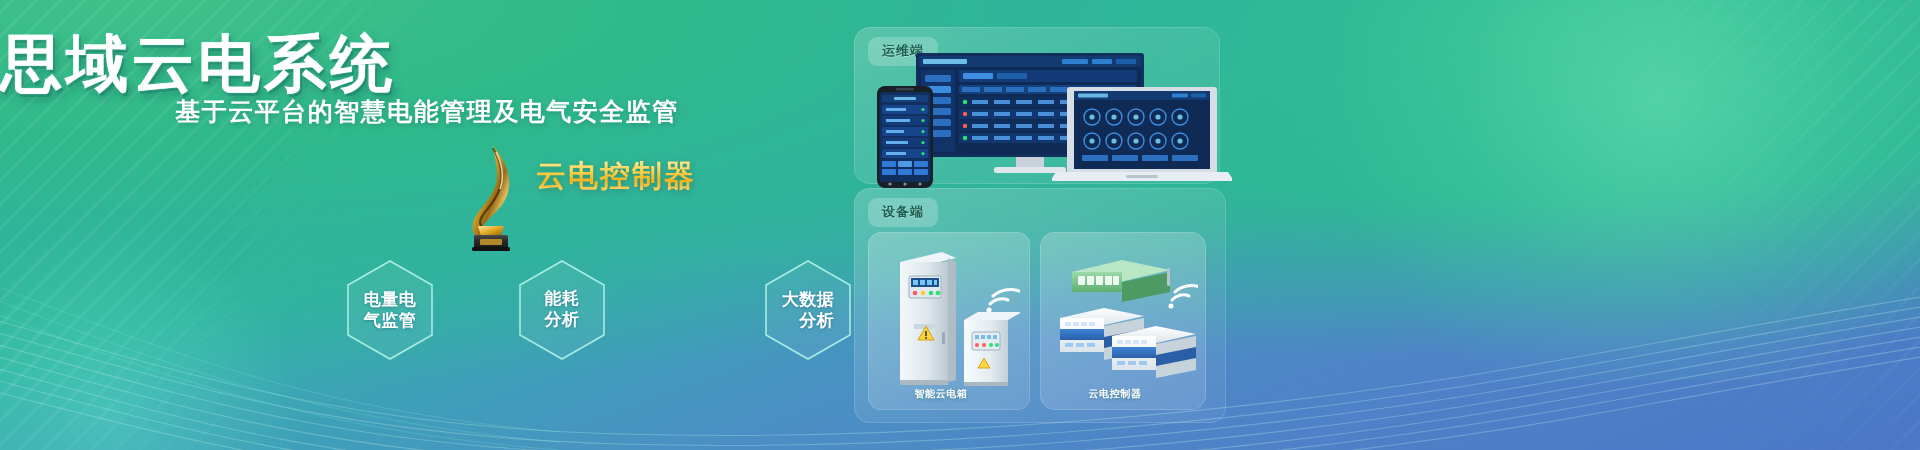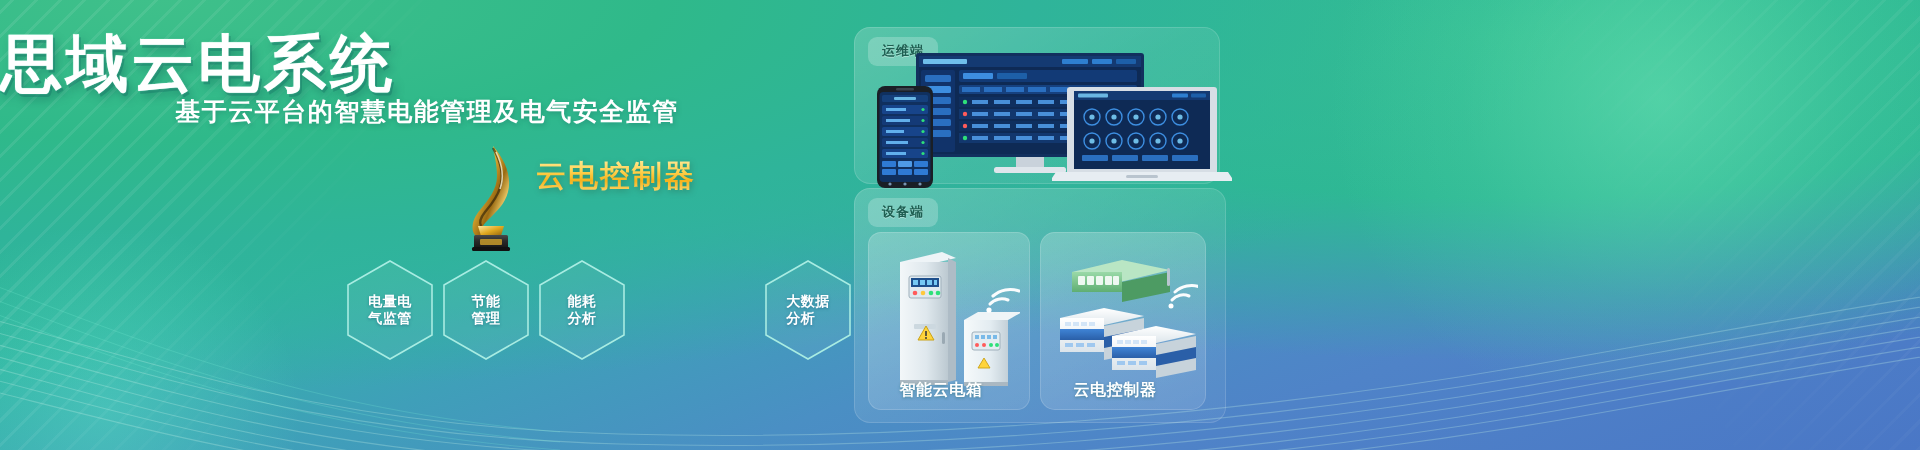--- a/index.html
+++ b/index.html
@@ -75,22 +75,22 @@
   .award-text div{white-space:nowrap;}
 
   
   .hexes{position:absolute;left:0;right:0;top:258px;height:110px;}
   .hex{
     position:absolute;width:92px;height:104px;
     display:flex;align-items:center;justify-content:center;
   }
   .hex svg{position:absolute;left:0;top:0;width:92px;height:104px;}
   .hex span{
-    position:relative;z-index:2;color:#ffffff;font-size:14px;font-weight:bold;
-    line-height:1.25;text-align:left;letter-spacing:.5px;
+    position:relative;z-index:2;color:#ffffff;font-size:17px;font-weight:bold;
+    line-height:1.25;text-align:right;letter-spacing:.5px;
     text-shadow:0 1px 3px rgba(20,70,110,.45);
   }
 
   
   .right{position:absolute;left:854px;top:0;width:1066px;height:450px;}
 
   .panel{
     position:absolute;border-radius:16px;
     background:linear-gradient(150deg, rgba(255,255,255,.20) 0%, rgba(255,255,255,.085) 55%, rgba(255,255,255,.05) 100%);
     box-shadow:inset 0 0 0 1px rgba(255,255,255,.14);
@@ -108,21 +108,21 @@
 
   .device-card{
     position:absolute;border-radius:13px;
     background:linear-gradient(160deg, rgba(255,255,255,.22) 0%, rgba(255,255,255,.10) 100%);
     box-shadow:inset 0 0 0 1px rgba(255,255,255,.16);
   }
   .dev-a{left:14px;top:44px;width:162px;height:178px;}
   .dev-b{left:186px;top:44px;width:166px;height:178px;border-radius:15px;}
   .device-caption{
     position:absolute;left:0;right:16px;bottom:9px;text-align:center;
-    color:#ffffff;font-size:16px;font-weight:bold;letter-spacing:.6px;
+    color:#ffffff;font-size:10px;font-weight:bold;letter-spacing:.6px;
     text-shadow:0 1px 3px rgba(20,90,80,.45);
   }
 
   .shot{position:absolute;}
   .mon{left:58px;top:24px;width:236px;height:126px;}
   .lap{left:198px;top:58px;width:180px;height:104px;}
   .phone{left:22px;top:58px;width:58px;height:104px;}
   .cab{left:10px;top:14px;width:142px;height:150px;}
   .ctrl{left:8px;top:18px;width:150px;height:146px;}
 </style>
@@ -194,27 +194,21 @@
       </div>
     </div>
 
     <div class="hexes">
       <div class="hex" style="left:344px;">
         <svg viewBox="0 0 92 104">
           <polygon points="46,3 88,27 88,77 46,101 4,77 4,27" fill="rgba(255,255,255,0.06)" stroke="#a8ece2" stroke-width="1.6"></polygon>
         </svg>
         <span><i style="font-style:normal">电量电</i><br><i style="font-style:normal">气监管</i></span>
       </div>
-      <div class="hex" style="left:440px;">
-        <svg viewBox="0 0 92 104">
-          <polygon points="46,3 88,27 88,77 46,101 4,77 4,27" fill="rgba(255,255,255,0.06)" stroke="#a8ece2" stroke-width="1.6"></polygon>
-        </svg>
-        <span><i style="font-style:normal">节能</i><br><i style="font-style:normal">管理</i></span>
-      </div>
-      <div class="hex" style="left:536px;">
+      <div class="hex" style="left:516px;font-family:Liberation Mono, monospace;">
         <svg viewBox="0 0 92 104">
           <polygon points="46,3 88,27 88,77 46,101 4,77 4,27" fill="rgba(255,255,255,0.06)" stroke="#a8ece2" stroke-width="1.6"></polygon>
         </svg>
         <span><i style="font-style:normal">能耗</i><br><i style="font-style:normal">分析</i></span>
       </div>
       <div class="hex" style="left:762px;">
         <svg viewBox="0 0 92 104">
           <polygon points="46,3 88,27 88,77 46,101 4,77 4,27" fill="rgba(255,255,255,0.06)" stroke="#a8ece2" stroke-width="1.6"></polygon>
         </svg>
         <span><i style="font-style:normal">大数据</i><br><i style="font-style:normal">分析</i></span>

